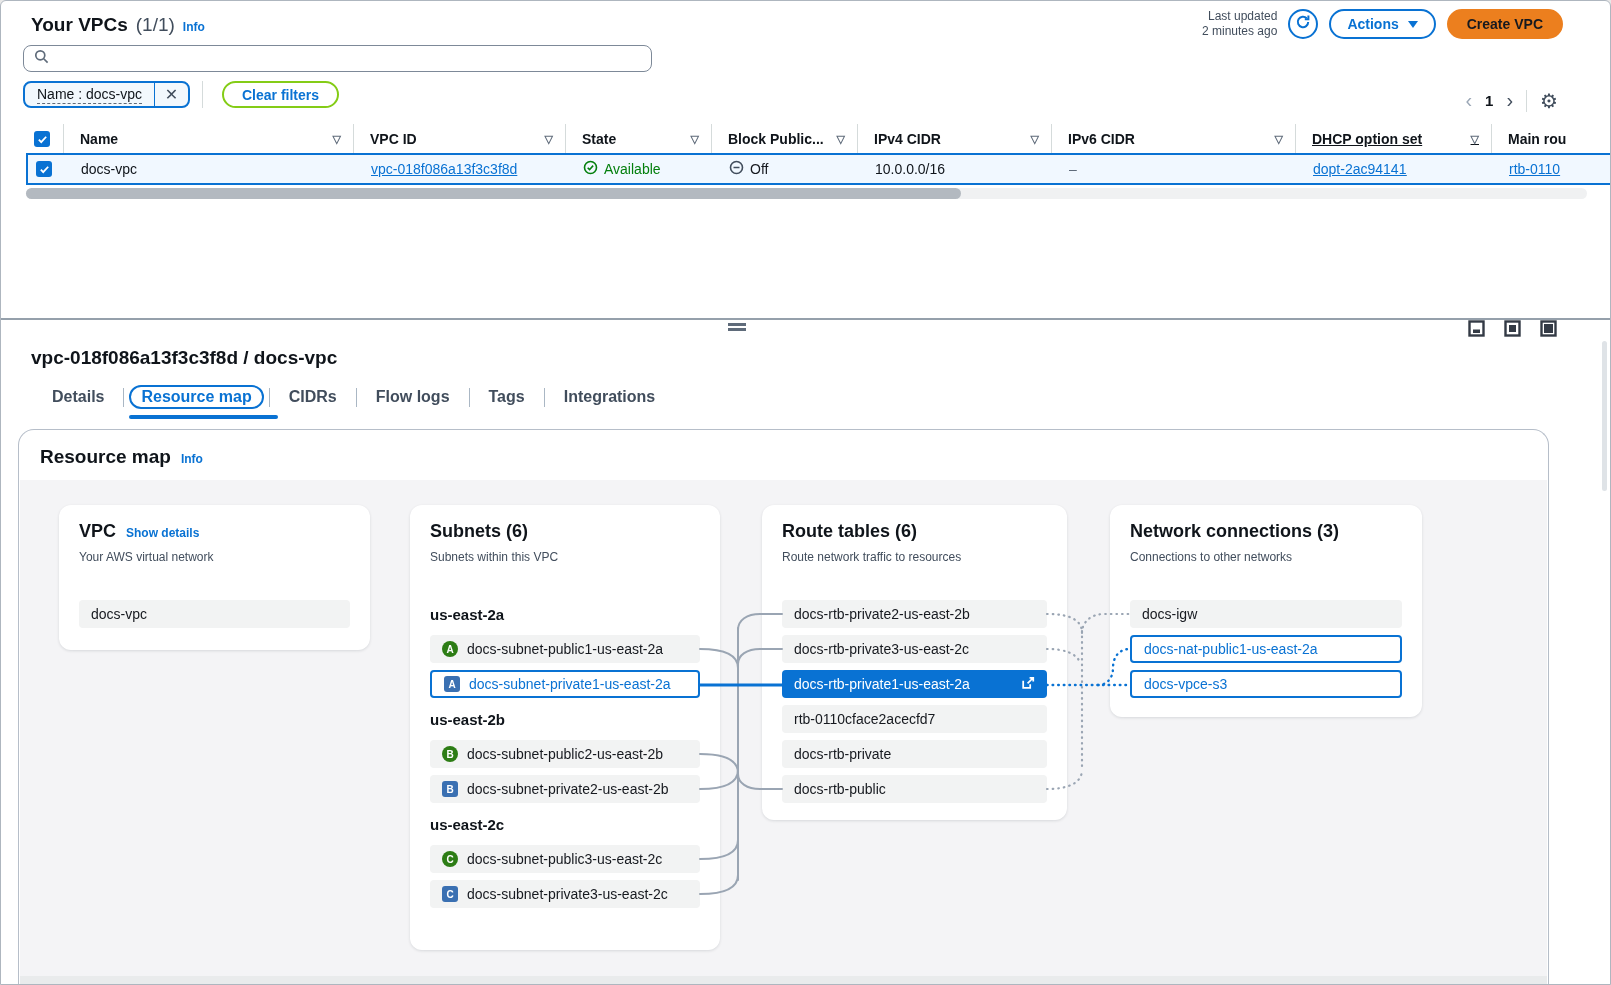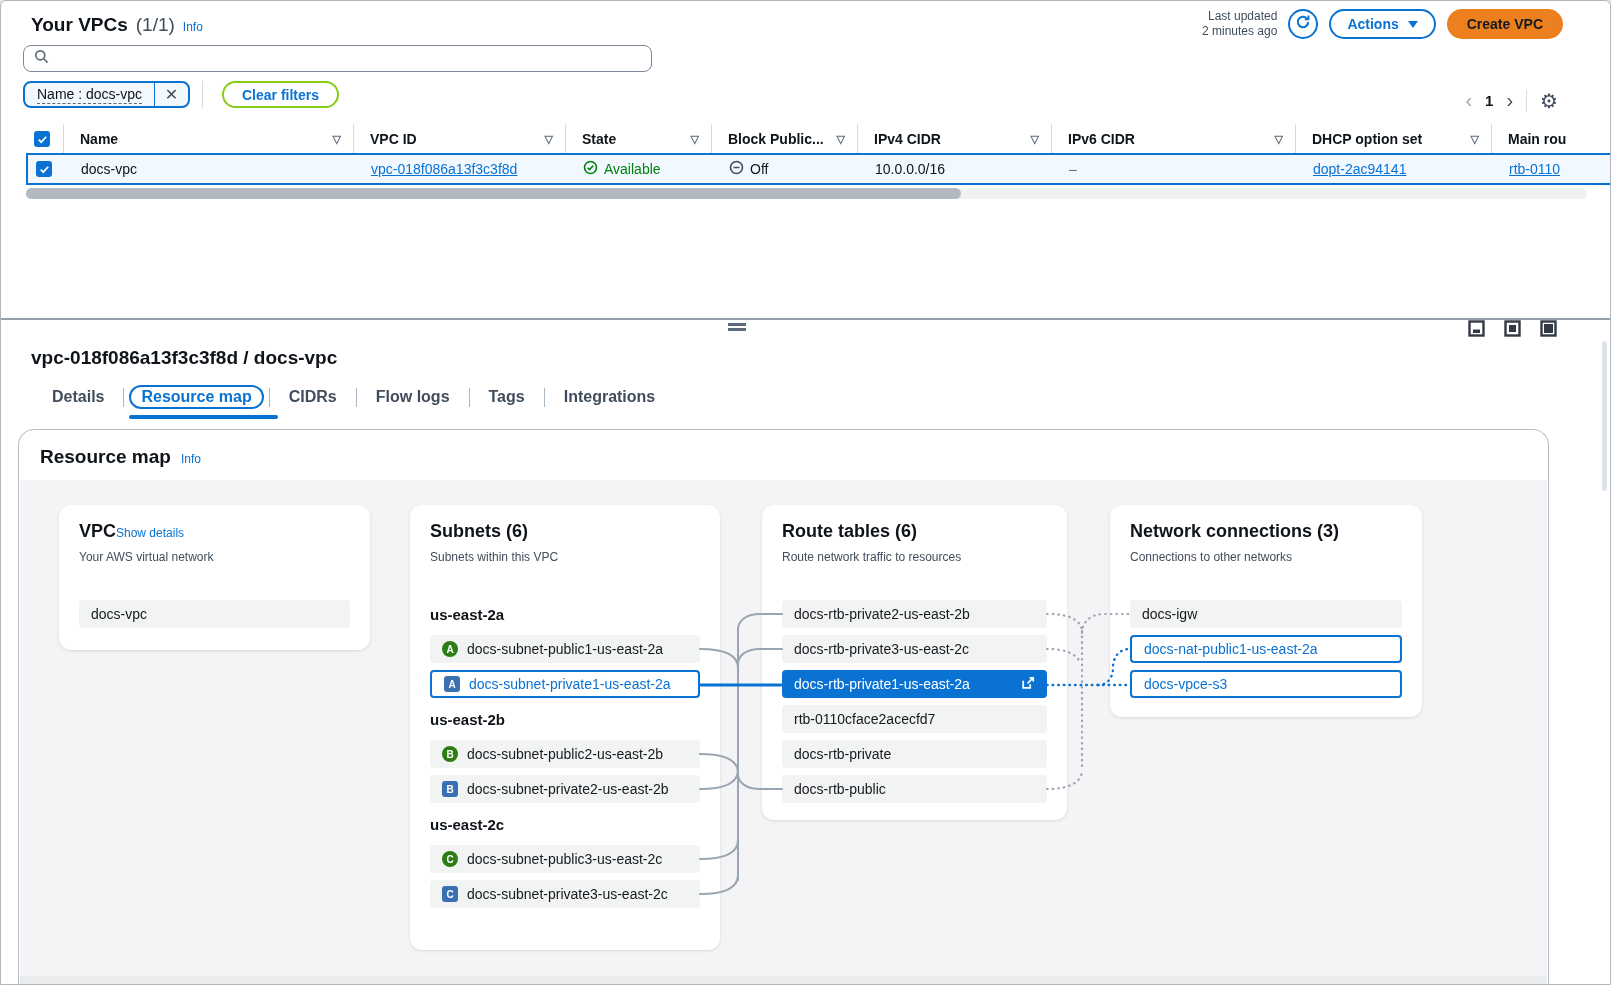--- a/index.html
+++ b/index.html
@@ -4,21 +4,21 @@
 <style>
   * { box-sizing: border-box; margin: 0; padding: 0; }
   body { background:#e8e8e8; font-family:"Liberation Sans", sans-serif; color:#0f141a; }
   .viewport { position:relative; width:1611px; height:985px; background:#fff; border:1px solid #aeb6bf;
               border-radius:6px 6px 0 0; overflow:hidden; }
 
   
   .page-title-row { position:absolute; left:30px; top:13px; display:flex; align-items:baseline; gap:8px; }
   .page-title-row h1 { font-size:19px; font-weight:700; color:#0f141a; display:inline; }
   .title-count { font-size:19px; font-weight:400; color:#414d5c; }
-  .info-link { font-size:12px; font-weight:400; color:#0972d3; cursor:pointer; }
+  .info-link { font-size:12px; font-weight:700; color:#0972d3; cursor:pointer; }
 
   .header-actions { position:absolute; top:8px; right:47px; display:flex; align-items:center; gap:11px; }
   .last-updated { font-size:12px; color:#414d5c; text-align:right; line-height:15px; }
   .refresh-btn { width:30px; height:30px; border:2px solid #0972d3; border-radius:50%; background:#fff;
                  display:flex; align-items:center; justify-content:center; cursor:pointer; }
   .btn { height:30px; border-radius:16px; display:flex; align-items:center; font-size:14px; font-weight:700; cursor:pointer; }
   .btn-secondary { border:2px solid #0972d3; color:#0972d3; background:#fff; padding:0 16px; gap:9px; }
   .caret-down { width:0; height:0; border-left:5px solid transparent; border-right:5px solid transparent; border-top:7px solid #0972d3; }
   .btn-primary { background:#ec7f1e; color:#16191f; border:2px solid #ec7f1e; padding:0 18px; }
 
@@ -43,21 +43,21 @@
   .pg-num { font-weight:700; color:#0f141a; }
   .pg-vr { width:1px; height:22px; background:#d5dbdb; }
   .gear { font-size:20px; color:#414d5c; cursor:pointer; line-height:1; }
 
   .thead { position:absolute; left:25px; top:123px; width:1700px; height:30px; display:flex; align-items:center;
            font-size:14px; font-weight:700; }
   .th, .td { display:flex; align-items:center; height:100%; padding-left:16px; }
   .th { justify-content:space-between; padding-right:12px; border-left:1px solid #d5dbdb; }
   .th:first-child, .td:first-child { border-left:none; padding-left:8px; }
   .col-cb { width:37px; } .col-1 { width:290px; } .col-2 { width:212px; } .col-3 { width:146px; }
-  .col-4 { width:146px;align-items:center; } .col-5 { width:194px; } .col-6 { width:244px; } .col-7 { width:196px; } .col-8 { width:210px; }
+  .col-4 { width:146px;align-items:center; } .col-5 { width:194px; } .col-6 { width:244px; } .col-7 { width:196px;text-decoration:underline; } .col-8 { width:210px; }
   .filt { font-size:11px; color:#5f6b7a; cursor:pointer; }
 
   .trow { position:absolute; left:25px; top:152px; width:1700px; height:32px; display:flex; align-items:center;
           background:#f1f8ff; border:2px solid #0972d3; font-size:14px; cursor:pointer; }
   .trow .td { border-left:none; }
   .link { color:#0972d3; text-decoration:underline; cursor:pointer; }
   .state-ok { color:#037f0c; display:flex; align-items:center; gap:6px; }
   .state-off { display:flex; align-items:center; gap:6px; color:#16191f; }
   .dim { color:#5f6b7a; }
   .checkbox { width:16px; height:16px; background:#0972d3; border-radius:3px; display:flex; align-items:center; justify-content:center; cursor:pointer; }
@@ -83,21 +83,21 @@
   .tab-sep { width:1px; height:19px; background:#aab7c4; margin:0 5px; }
 
   .rm-card { position:absolute; left:17px; top:428px; width:1531px; height:557px; background:#fff;
              border:1px solid #b6bec9; border-bottom:none; border-radius:16px 16px 0 0; overflow:hidden; }
   .rm-header { position:absolute; left:21px; top:16px; display:flex; align-items:baseline; gap:10px; }
   .rm-header h2 { font-size:19px; font-weight:700; }
   .rm-interior { position:absolute; left:1px; right:1px; top:50px; bottom:0; background:#f4f4f6; }
   .rm-bottom-strip { position:absolute; left:0; right:0; bottom:0; height:10px; background:#e9ebec; }
 
   .rm-col { position:absolute; background:#fff; border-radius:12px; box-shadow:0 1px 3px rgba(0,28,36,.12); z-index:1; padding:16px 20px; }
-  .rm-col h3 { font-size:18px; font-weight:700; display:flex; align-items:baseline; }
+  .rm-col h3 { font-size:18px; font-weight:700; display:flex; align-items:baseline; gap:10px; }
   .rm-sub { font-size:12px; color:#414d5c; margin-top:8px; }
   .col-vpc { left:39px; top:25px; width:311px; height:145px; }
   .col-subnets { left:390px; top:25px; width:310px; height:445px; }
   .col-rtb { left:742px; top:25px; width:305px; height:315px; }
   .col-net { left:1090px; top:25px; width:312px; height:212px; }
 
   .rm-item { position:absolute; left:20px; right:20px; height:28px; background:#f2f3f3; border-radius:4px;
              display:flex; align-items:center; gap:9px; padding:0 12px; font-size:14px; color:#16191f; cursor:pointer; }
   .rm-item.sel-outline { background:#fff; border:2px solid #0972d3; color:#0972d3; }
   .rm-item.sel-fill { background:#0972d3; color:#fff; justify-content:space-between; }

